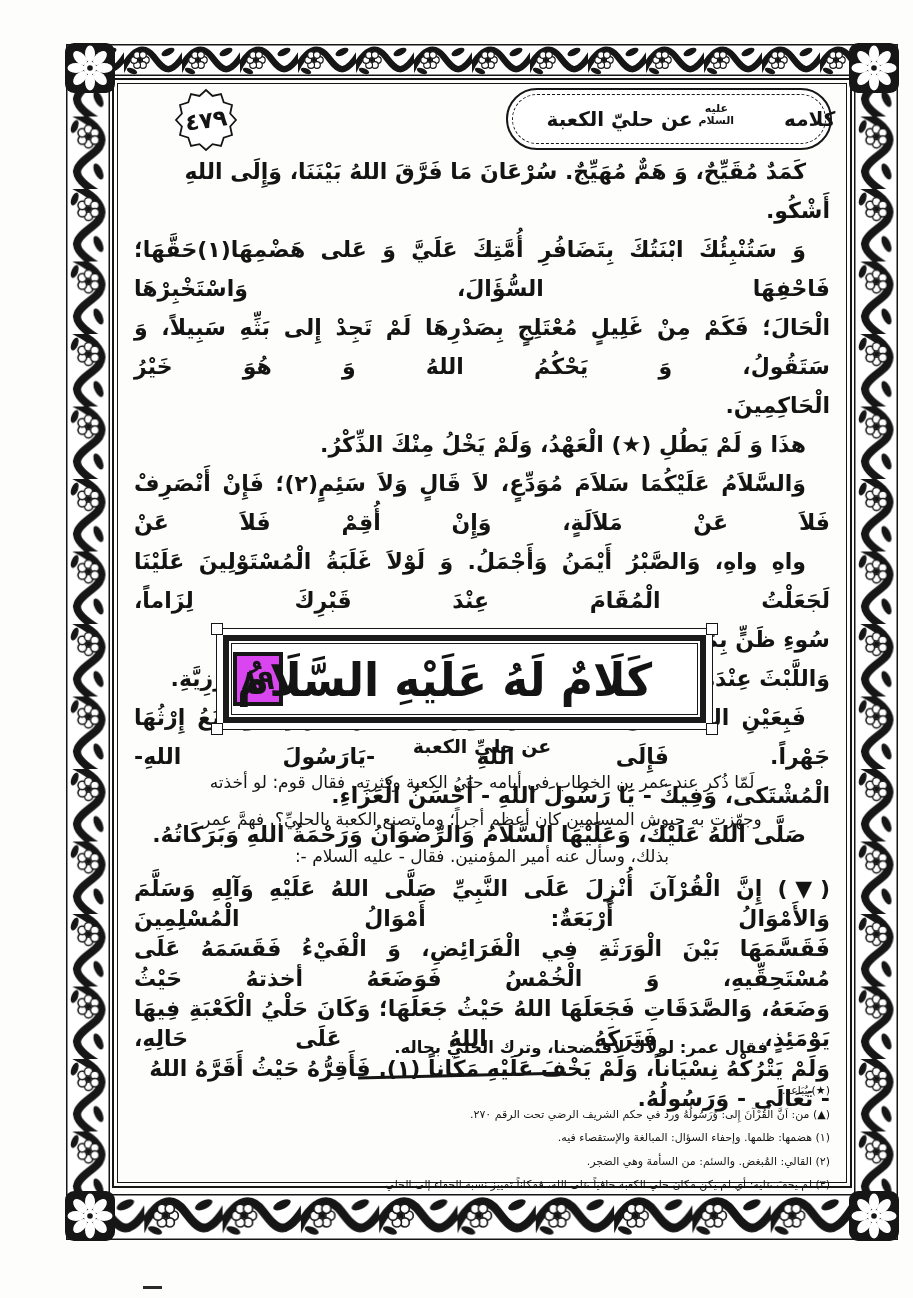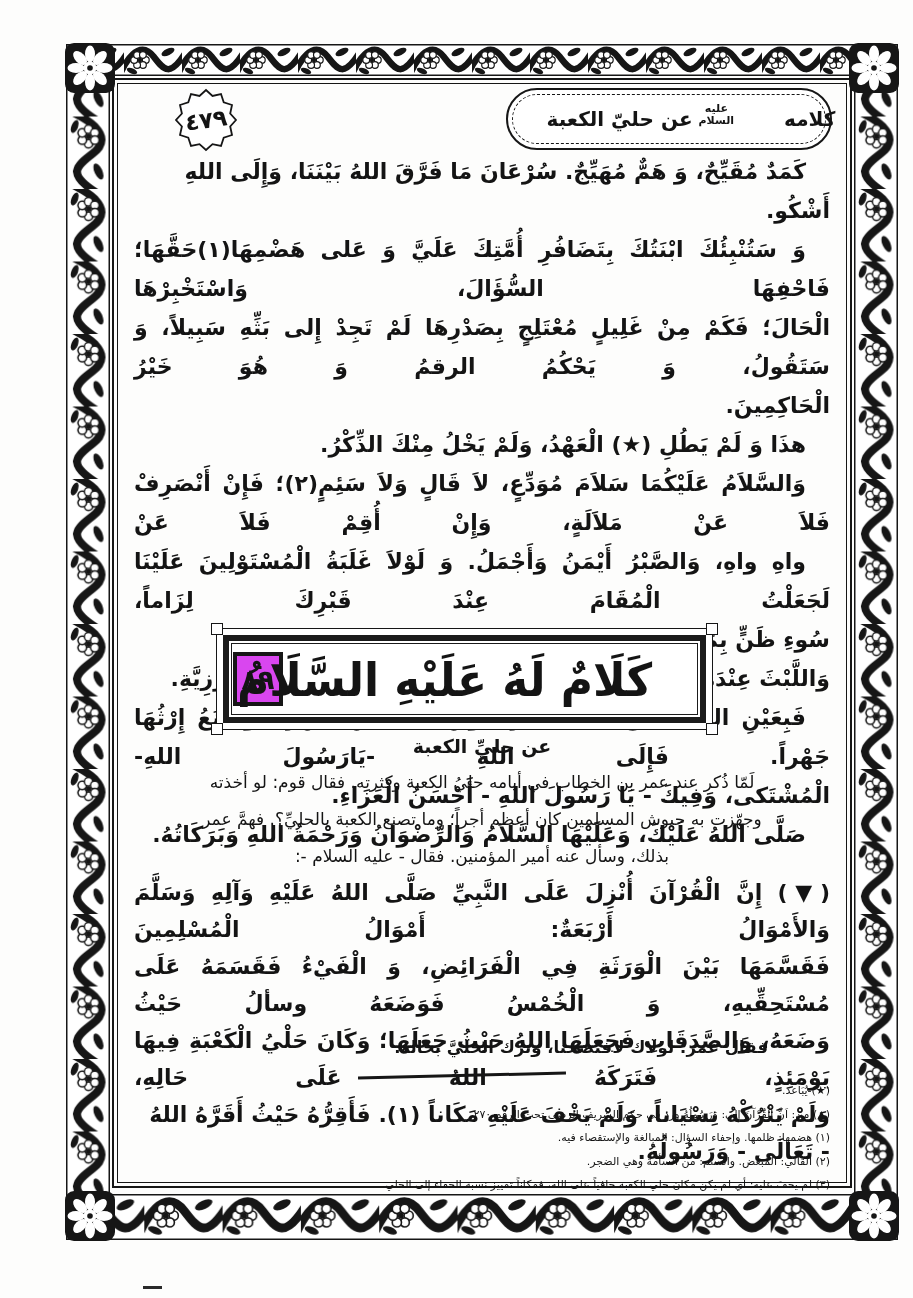--- a/index.html
+++ b/index.html
@@ -42,21 +42,21 @@
   .line { font-size:22px; font-weight:700; line-height:39px; white-space:normal; }
   .jl { text-align:justify; text-align-last:justify; }
   .rl { text-align:right; }
   .ctr { text-align:center; }
   .ind { text-indent:24px; }
   .eulogy  { top:72px; }
   .subtitle { top:650px; text-align:center; font-size:19px; font-weight:700; line-height:32px; }
   .commentary { top:684px; }
   .commentary .line { font-weight:400; font-size:17px; line-height:37px; }
   .sermon { top:794px; }
-  .sermon .line { line-height:37px; }
+  .sermon .line { line-height:30px; }
   .umar { top:952px; padding-left:16px; padding-right:78px; font-size:16.5px; font-weight:700; line-height:32px; text-align:right; }
   .fn-rule { position:absolute; left:240px; top:994px; width:208px; height:2.5px; background:#161616; transform:rotate(-1.4deg); }
   .footnotes { top:999px; }
   .footnotes .line { font-weight:400; font-size:11px; line-height:23.5px; text-align:right; }
   
   .titlebox { position:absolute; left:98px; top:548px; width:497px; height:102px; border:1.5px solid #161616; background:#fff; }
   .tab { position:absolute; width:12px; height:12px; border:1.5px solid #161616; background:#fff; }
   .tab.t1 { left:-6px; top:-6px; } .tab.t2 { right:-6px; top:-6px; }
   .tab.t3 { left:-6px; bottom:-6px; } .tab.t4 { right:-6px; bottom:-6px; }
   .titlebox-frame { position:absolute; inset:6px; border:6px solid #1b1b1b; }
@@ -307,21 +307,21 @@
     <span class="honorific">
       <span>عليه</span>
       <span>السلام</span>
     </span>
     <span class="cartouche-text">عن حليّ الكعبة</span>
   </div>
 
   <div class="block eulogy">
     <div class="line rl ind">كَمَدٌ مُقَيِّحٌ، وَ هَمٌّ مُهَيِّجٌ. سُرْعَانَ مَا فَرَّقَ اللهُ بَيْنَنَا، وَإِلَى اللهِ أَشْكُو.</div>
     <div class="line jl ind">وَ سَتُنْبِئُكَ ابْنَتُكَ بِتَضَافُرِ أُمَّتِكَ عَلَيَّ وَ عَلى هَضْمِهَا(١)حَقَّهَا؛ فَاحْفِهَا السُّؤَالَ، وَاسْتَخْبِرْهَا</div>
-    <div class="line jl">الْحَالَ؛ فَكَمْ مِنْ غَلِيلٍ مُعْتَلِجٍ بِصَدْرِهَا لَمْ تَجِدْ إِلى بَثِّهِ سَبِيلاً، وَ سَتَقُولُ، وَ يَحْكُمُ الرقمُ وَ هُوَ خَيْرُ</div>
+    <div class="line jl">الْحَالَ؛ فَكَمْ مِنْ غَلِيلٍ مُعْتَلِجٍ بِصَدْرِهَا لَمْ تَجِدْ إِلى بَثِّهِ سَبِيلاً، وَ سَتَقُولُ، وَ يَحْكُمُ اللهُ وَ هُوَ خَيْرُ</div>
     <div class="line rl">الْحَاكِمِينَ.</div>
     <div class="line rl ind">هذَا وَ لَمْ يَطُلِ (★) الْعَهْدُ، وَلَمْ يَخْلُ مِنْكَ الذِّكْرُ.</div>
     <div class="line jl ind">وَالسَّلاَمُ عَلَيْكُمَا سَلاَمَ مُوَدِّعٍ، لاَ قَالٍ وَلاَ سَئِمٍ(٢)؛ فَإِنْ أَنْصَرِفْ فَلاَ عَنْ مَلاَلَةٍ، وَإِنْ أُقِمْ فَلاَ عَنْ</div>
     <div class="line jl ind">واهِ واهِ، وَالصَّبْرُ أَيْمَنُ وَأَجْمَلُ. وَ لَوْلاَ غَلَبَةُ الْمُسْتَوْلِينَ عَلَيْنَا لَجَعَلْتُ الْمُقَامَ عِنْدَ قَبْرِكَ لِزَاماً،</div>
     <div class="line rl">سُوءِ ظَنٍّ بِمَا وَعَدَ اللهُ الصَّابِرِينَ.</div>
     <div class="line rl">وَاللَّبْثَ عِنْدَهُ مَعْكُوفاً، وَلأَعْوَلْتُ إِعْوَالَ الثَّكْلى عَلى جَلِيلِ الرُّزِيَّةِ.</div>
     <div class="line jl ind">فَبِعَيْنِ اللهِ تُدْفَنُ ابْنَتُكَ سِرّاً، وَيُهْضَمُ حَقُّهَا قَهْراً، وَيُمْنَعُ إِرْثُهَا جَهْراً. فَإِلَى اللهِ -يَارَسُولَ اللهِ-</div>
     <div class="line rl">الْمُشْتَكى، وَفِيكَ - يَا رَسُولَ اللهِ - أَحْسَنُ الْعَزَاءِ.</div>
     <div class="line rl ind">صَلَّى اللهُ عَلَيْكَ، وَعَلَيْهَا السَّلاَمُ وَالرِّضْوَانُ وَرَحْمَةُ اللهِ وَبَرَكَاتُهُ.</div>
   </div>
@@ -343,21 +343,21 @@
   <div class="block subtitle">عن حليِّ الكعبة</div>
 
   <div class="block commentary">
     <div class="line ctr">لَمّا ذُكر عند عمر بن الخطاب في أيامه حليُ الكعبة وكثرته. فقال قوم: لو أخذته</div>
     <div class="line ctr">وجهّزت به جيوش المسلمين كان أعظم أجراً؛ وما تصنع الكعبة بالحليِّ؟. فهمَّ عمر</div>
     <div class="line ctr">بذلك، وسأل عنه أمير المؤمنين. فقال - عليه السلام -:</div>
   </div>
 
   <div class="block sermon">
     <div class="line jl">(▼) إِنَّ الْقُرْآنَ أُنْزِلَ عَلَى النَّبِيِّ صَلَّى اللهُ عَلَيْهِ وَآلِهِ وَسَلَّمَ وَالأَمْوَالُ أَرْبَعَةٌ: أَمْوَالُ الْمُسْلِمِينَ</div>
-    <div class="line jl">فَقَسَّمَهَا بَيْنَ الْوَرَثَةِ فِي الْفَرَائِضِ، وَ الْفَيْءُ فَقَسَمَهُ عَلَى مُسْتَحِقِّيهِ، وَ الْخُمْسُ فَوَضَعَهُ وسألُ حَيْثُ</div>
+    <div class="line jl">فَقَسَّمَهَا بَيْنَ الْوَرَثَةِ فِي الْفَرَائِضِ، وَ الْفَيْءُ فَقَسَمَهُ عَلَى مُسْتَحِقِّيهِ، وَ الْخُمْسُ فَوَضَعَهُ أخذتهُ حَيْثُ</div>
     <div class="line jl">وَضَعَهُ، وَالصَّدَقَاتِ فَجَعَلَهَا اللهُ حَيْثُ جَعَلَهَا؛ وَكَانَ حَلْيُ الْكَعْبَةِ فِيهَا يَوْمَئِذٍ، فَتَرَكَهُ اللهُ عَلَى حَالِهِ،</div>
     <div class="line rl">وَلَمْ يَتْرُكْهُ نِسْيَاناً، وَلَمْ يَخْفَ عَلَيْهِ مَكَاناً (١). فَأَقِرُّهُ حَيْثُ أَقَرَّهُ اللهُ - تَعَالَى - وَرَسُولُهُ.</div>
   </div>
 
   <div class="block umar">فقال عمر: لولاك لافتضحنا، وترك الحليَّ بحاله.</div>
 
   <div class="fn-rule"></div>
 
   <div class="block footnotes">
     <div class="line">(★)-يُبَاعد.</div>

